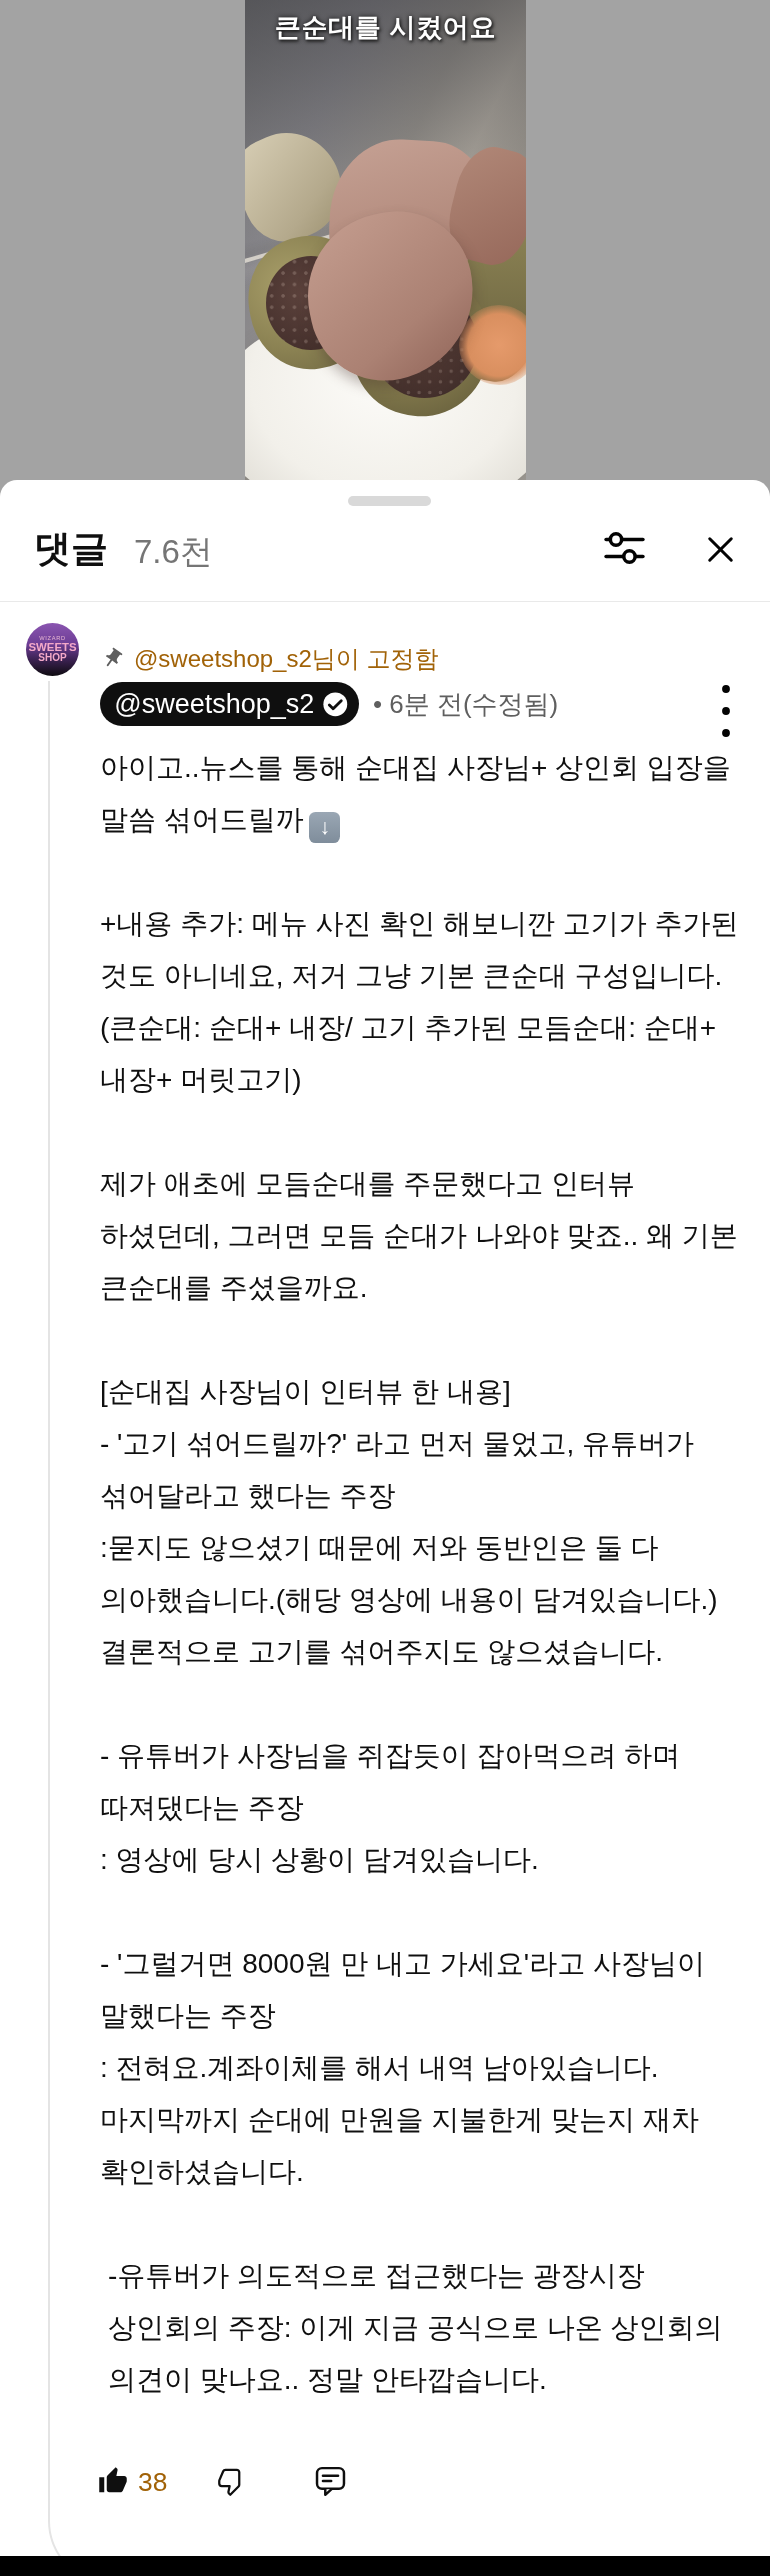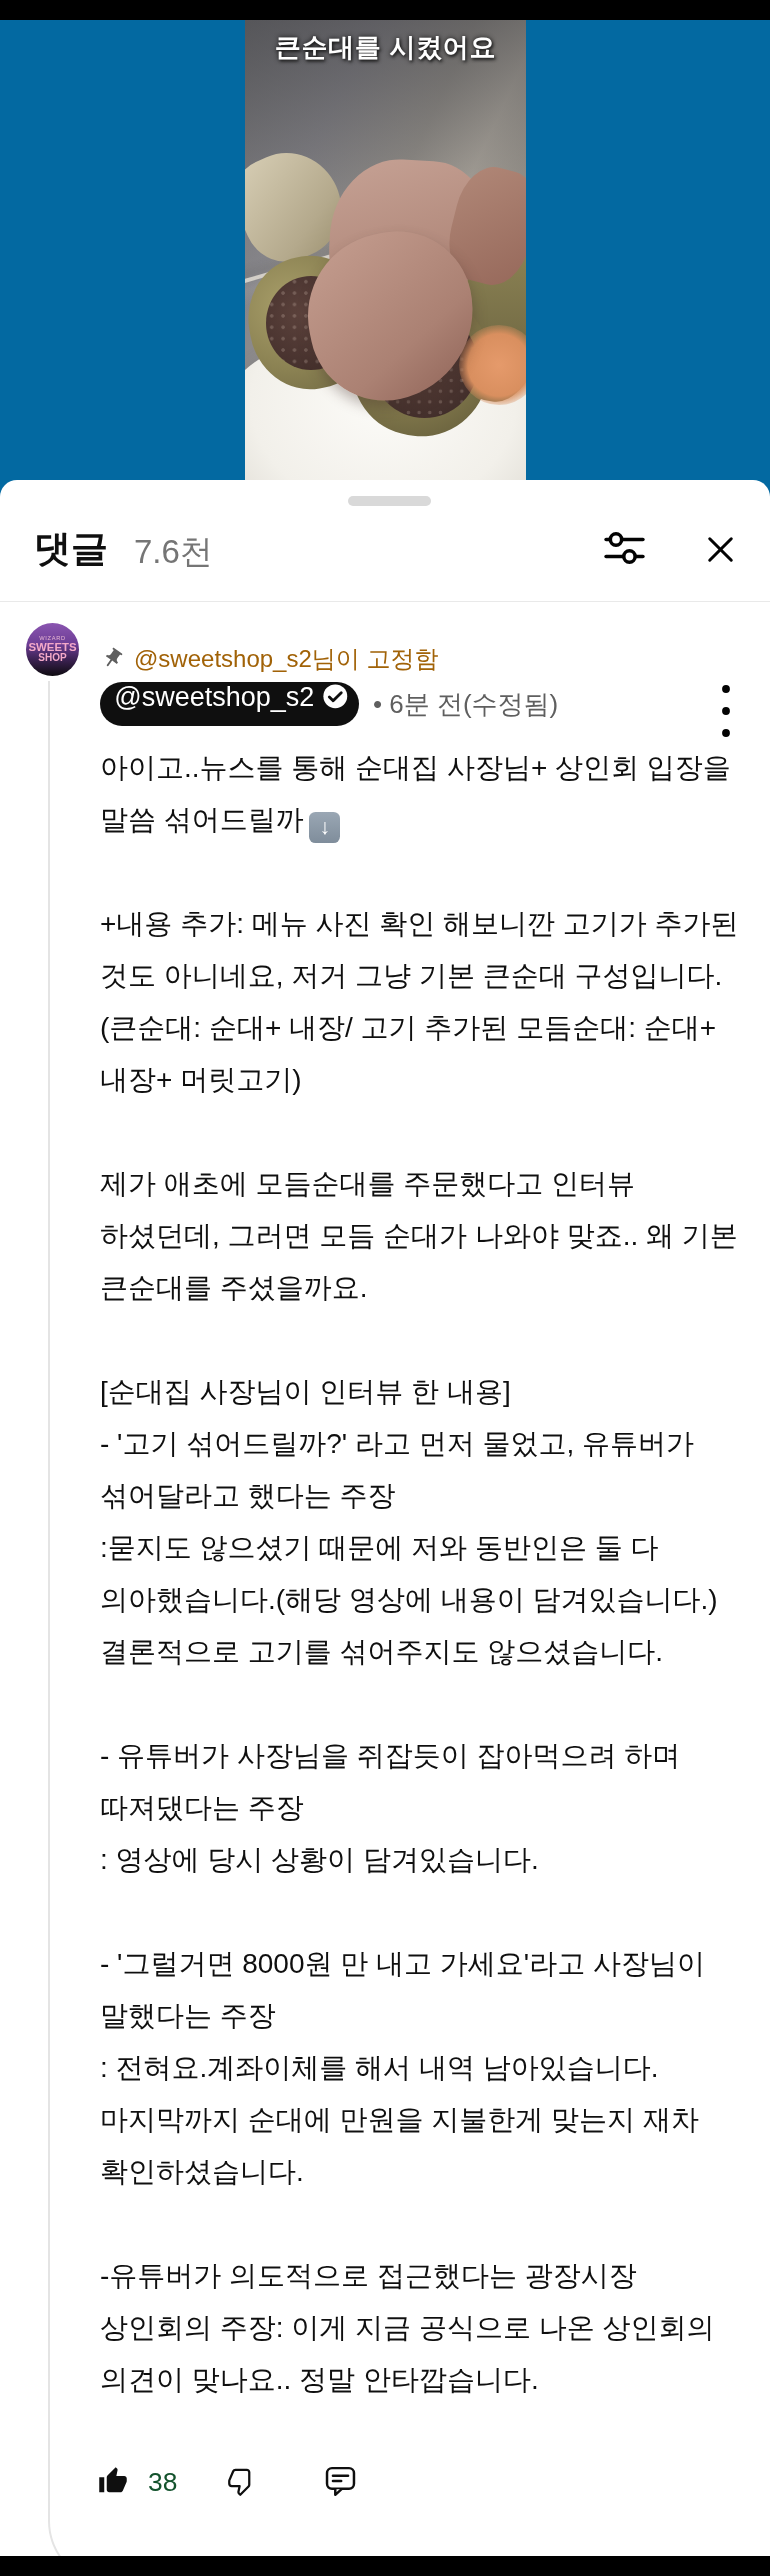--- a/index.html
+++ b/index.html
@@ -2,21 +2,21 @@
 <html style="font-size:11.4px"><head>
 <meta charset="utf-8">
 <style>
   * { margin:0; padding:0; box-sizing:border-box; }
   html,body { background:#000; }
   body { font-family:"Liberation Sans","DejaVu Sans",sans-serif; }
   .page { position:relative; width:770px; height:2576px; margin:0 auto;
           background:#000; overflow:hidden; }
 
   
-  .stage { position:absolute; left:0; top:0; width:770px; height:500px; background:#0369a1;margin-top:20px; }
+  .stage { position:absolute; left:0; top:0; width:770px; height:500px; background:#a3a3a3; }
   .vframe { position:absolute; left:245px; top:0; width:281px; height:500px; overflow:hidden;
             background:linear-gradient(115deg,#737376 0%,#86858a 25%,#98948e 45%,#b3ada3 58%,#9b968e 72%,#8d8a85 100%); }
   .vframe::before { content:""; position:absolute; inset:0;
             background:linear-gradient(180deg,rgba(62,62,66,.55) 0%,rgba(120,118,115,.12) 42%,rgba(0,0,0,0) 62%); }
   .counter-edge { position:absolute; left:-28.6px; top:214px; width:371px; height:4.3px;
             background:rgba(236,231,220,.75); transform:rotate(-16deg);
             box-shadow:0 7.1px 18.6px rgba(250,246,238,.45), 0 -4.3px 10px rgba(50,50,52,.35); }
   .counter-glow { position:absolute; left:-21.4px; top:371px; width:343px; height:157px;
             background:radial-gradient(ellipse at 55% 55%, rgba(248,244,235,.8), rgba(200,196,188,.2) 70%, rgba(0,0,0,0)); }
   .plate { position:absolute; left:-32px; top:305px; width:341px; height:216px; border-radius:50%;
@@ -73,37 +73,37 @@
             display:flex; flex-direction:column; align-items:center; justify-content:center; cursor:pointer; }
   .avatar .av-top { font-size:5.7px;  color:#e9b8d4; letter-spacing:0.7px; }
   .avatar .av-mid { font-size:11.4px; font-weight:bold; color:#f4a9c9; line-height:12px; }
   .avatar .av-bot { font-size:10px; font-weight:bold; color:#f4a9c9; line-height:10.7px; }
 
   .pin-row { position:absolute; left:101px; top:163px; display:flex; align-items:center; gap:10px; }
   .pin-label { font-size:24px; color:#a16207; }
   .kebab { position:absolute; left:721px; top:204px; background:none; border:none; cursor:pointer; padding:0; }
 
   .author-row { position:absolute; left:100px; top:202px; display:flex; align-items:center; gap:14.3px; }
-  .author-pill { display:flex; align-items:flex-start; gap:7.1px; background:#0f0f0f; color:#fff;
+  .author-pill { display:flex; align-items:center; gap:7.1px; background:#0f0f0f; color:#fff;
                  border-radius:23px; height:44px; padding:0 8.6px 0 14.3px; font-size:27px; cursor:pointer; }
   .timestamp { font-size:26px; color:#5f5f5f; }
 
   .body-text { position:absolute; left:100px; top:262px; width:642px; }
   .body-text p { font-size:28px; line-height:52px; color:#0f0f0f; margin:0 0 52px 0;
                  white-space:pre-line; word-break:keep-all; overflow-wrap:break-word; }
-  .body-text p:last-child { margin-bottom:0; }
+  .body-text p:last-child { margin-bottom:0;margin-left:8px; }
   .emoji-down { display:inline-flex; align-items:center; justify-content:center;
                 width:31px; height:31px; border-radius:6.4px; margin-left:5.7px; vertical-align:-5px;
                 background:linear-gradient(180deg,#9aa7b4,#76московского 100%);
                 background:linear-gradient(180deg,#9aa7b4,#7f8d9b); color:#fff;
                 font-size:21.4px; font-weight:bold; }
 
   .action-row { position:absolute; left:98px; top:1984px; display:flex; align-items:center; }
   .act-btn { background:none; border:none; padding:0; cursor:pointer; display:flex; align-items:center; }
-  .like-count { font-size:26.4px; color:#14532d; margin-left:20px; }
+  .like-count { font-size:26.4px; color:#a16207; margin-left:10px; }
   .dislike-btn { margin-left:51px; }
   .reply-btn { margin-left:66px; }
 </style>
 </head>
 <body>
 
 <div class="page">
 
   <div class="stage">
     <div class="vframe">

